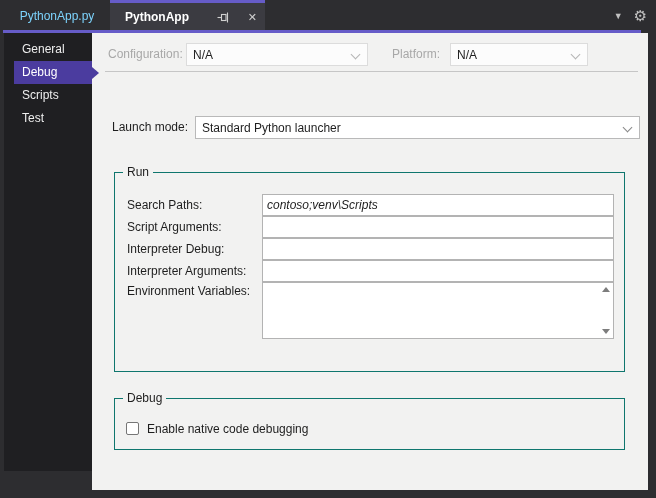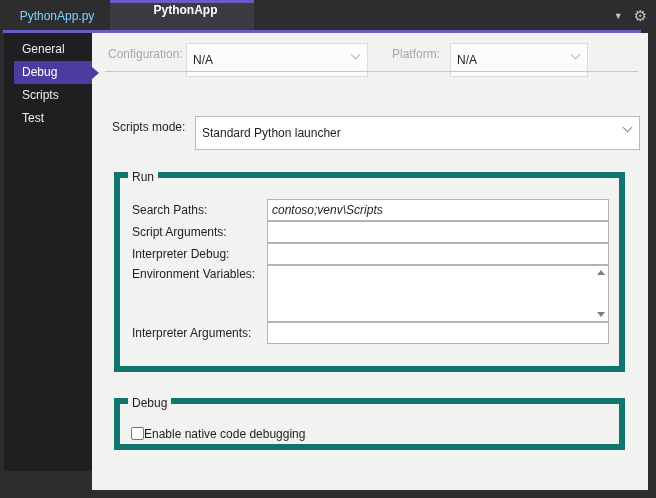--- a/index.html
+++ b/index.html
@@ -7,22 +7,22 @@
     width:656px;height:498px;position:relative;overflow:hidden;
     background:#2d2d30;
     font-family:"Liberation Sans",sans-serif;
     -webkit-font-smoothing:antialiased;
   }
   
   .tab-strip{position:absolute;top:0;left:0;width:656px;height:31px;background:#2d2d30}
   .tab{position:absolute;top:0;height:31px;display:flex;align-items:center;box-sizing:border-box;cursor:default}
   .tab.inactive{left:4px;width:106px;justify-content:center;color:#7dd3fc;font-size:12px}
   .tab.active{
-    left:110px;width:144px;background:#3b3b41;border-top:3px solid #665cc8;
-    color:#ffffff;font-size:12px;font-weight:bold;padding:0 8px 0 15px;gap:18px;flex-direction:column;
+    left:110px;width:155px;background:#3b3b41;border-top:3px solid #665cc8;
+    color:#ffffff;font-size:12px;font-weight:bold;padding:0 8px 0 15px;gap:18px;
   }
   .tab.active .tab-label{flex:1}
   .tab-icon{display:flex;align-items:center;color:#d0d0d0;font-weight:normal}
   .close-glyph{font-size:11px;line-height:11px;color:#d0d0d0}
   .strip-icons{position:absolute;right:9px;top:0;height:31px;display:flex;align-items:center;gap:11px}
   .dropdown-glyph{font-size:9px;color:#c0c0c0}
   .gear-glyph{font-size:15px;color:#c0c0c0;line-height:15px}
   
   .accent-line{position:absolute;left:3px;top:30px;width:638px;height:3px;background:#665cc8}
   
@@ -42,34 +42,34 @@
   
   .content{
     position:absolute;left:92px;top:33px;width:556px;height:457px;
     background:#f2f2f1;font-size:12px;color:#1e1e1e;
   }
   .dim-label{color:#a8a8a8}
   .abs{position:absolute}
   .row-label{line-height:23px;white-space:nowrap}
   
   .combo{
-    position:absolute;box-sizing:border-box;height:34px;background:#ffffff;
+    position:absolute;box-sizing:border-box;height:23px;background:#ffffff;
     border:1px solid #b9b9b9;display:flex;align-items:center;
     padding:0 22px 0 6px;white-space:nowrap;overflow:hidden;cursor:default;
   }
   .combo.disabled{background:#fcfcfc;border-color:#dcdcdc}
   .combo .chev{
     position:absolute;right:8px;top:7px;width:6px;height:6px;
     border-right:1px solid #888888;border-bottom:1px solid #888888;
     transform:rotate(45deg);
   }
   .combo.disabled .chev{border-color:#b5b5b5}
   .divider{position:absolute;top:38px;left:13px;width:533px;height:1px;background:#c6c6c6}
   
-  .groupbox{position:absolute;box-sizing:border-box;border:6px solid #0f766e}
+  .groupbox{position:absolute;box-sizing:border-box;border:1px solid #0f766e}
   .groupbox .legend{
     position:absolute;top:-8px;left:8px;background:#f2f2f1;padding:0 4px;
     font-size:12px;color:#1e1e1e;line-height:15px;
   }
   .gb-run{left:22px;top:139px;width:511px;height:200px;padding:21px 10px 0 12px}
   .gb-debug{left:22px;top:365px;width:511px;height:52px;padding:21px 10px 0 11px}
   .frow{display:flex;align-items:center;}
   .frow.top{align-items:flex-start}
   .frow label{width:135px;flex:none;white-space:nowrap}
   .frow.top label{margin-top:2px}
@@ -85,21 +85,21 @@
     display:flex;flex-direction:column;justify-content:space-between;align-items:center;
     padding:4px 0;box-sizing:border-box;
   }
   .tri-up{width:0;height:0;border-left:4px solid transparent;border-right:4px solid transparent;border-bottom:5px solid #7d7d7d}
   .tri-down{width:0;height:0;border-left:4px solid transparent;border-right:4px solid transparent;border-top:5px solid #7d7d7d}
   
   .checkbox{
     width:13px;height:13px;box-sizing:border-box;border:1px solid #767676;background:#ffffff;
     border-radius:2px;flex:none;cursor:default;
   }
-  .cb-row{display:flex;align-items:center;height:15px;margin-top:1px}
+  .cb-row{display:flex;align-items:center;gap:8px;height:15px;margin-top:1px}
   .pin-svg{display:block}
 </style>
 </head>
 <body>
 
 <div class="tab-strip">
   <div class="tab inactive">
     <span>PythonApp.py</span>
   </div>
   <div class="tab active">
@@ -137,21 +137,21 @@
     <span class="chev"></span>
   </div>
   <div class="abs row-label dim-label" style="left:300px;top:10px">Platform:</div>
   <div class="combo disabled" style="left:358px;top:10px;width:138px">
     <span>N/A</span>
     <span class="chev"></span>
   </div>
 
   <div class="divider"></div>
 
-  <div class="abs row-label" style="left:20px;top:83px">Scripts mode:</div>
+  <div class="abs row-label" style="left:20px;top:83px">Launch mode:</div>
   <div class="combo" style="left:103px;top:83px;width:445px">
     <span>Standard Python launcher</span>
     <span class="chev"></span>
   </div>
 
   <div class="groupbox gb-run">
     <div class="legend">Run</div>
 
     <div class="frow">
       <label>Search Paths:</label>
@@ -161,33 +161,33 @@
     <div class="frow">
       <label>Script Arguments:</label>
       <input class="txt-input" type="text" value="" style="">
     </div>
 
     <div class="frow">
       <label>Interpreter Debug:</label>
       <input class="txt-input" type="text" value="" style="">
     </div>
 
+    <div class="frow">
+      <label>Interpreter Arguments:</label>
+      <input class="txt-input" type="text" value="" style="">
+    </div>
+
     <div class="frow top">
       <label>Environment Variables:</label>
       <div class="env-box">
         <div class="env-scroll">
           <div class="tri-up"></div>
           <div class="tri-down"></div>
         </div>
       </div>
-    </div>
-
-    <div class="frow">
-      <label>Interpreter Arguments:</label>
-      <input class="txt-input" type="text" value="" style="">
     </div>
   </div>
 
   <div class="groupbox gb-debug">
     <div class="legend">Debug</div>
     <div class="cb-row">
       <span class="checkbox"></span>
       <span>Enable native code debugging</span>
     </div>
   </div>

